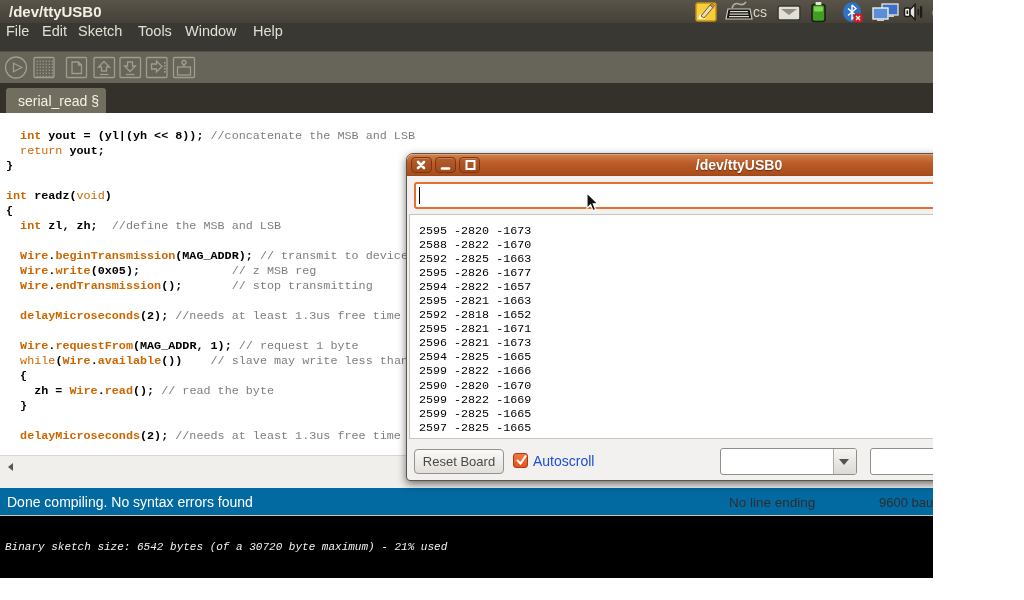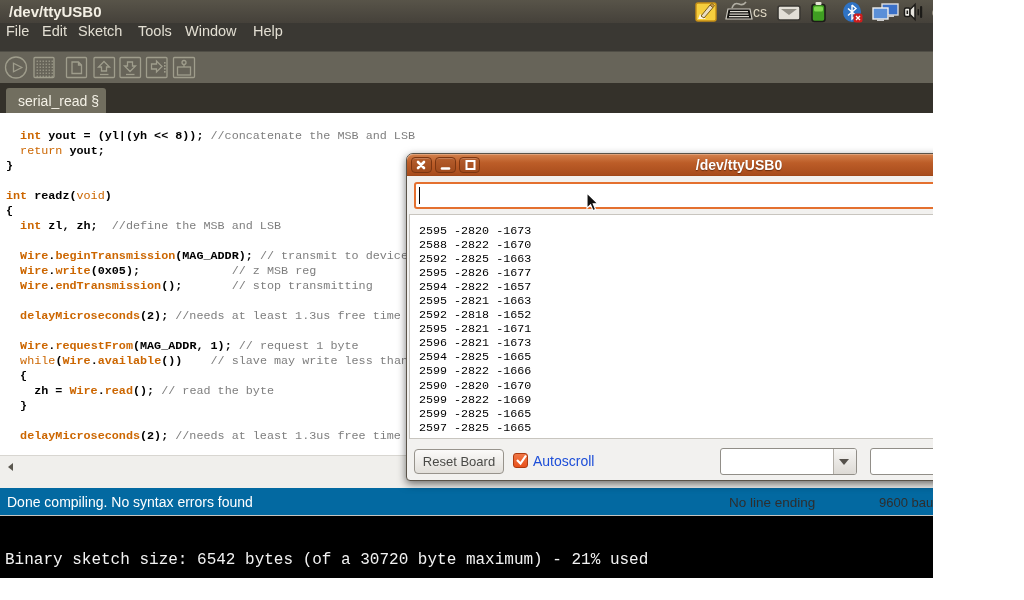--- a/index.html
+++ b/index.html
@@ -25,21 +25,21 @@
 .thumb{position:absolute;background:#fdfdfc;border:1px solid #aaa69f;border-radius:7px;box-sizing:border-box;}
 .grip{position:absolute;left:50%;top:50%;transform:translate(-50%,-50%);width:6px;height:8px;
  background:linear-gradient(#b5b1aa,#b5b1aa) 0 0/6px 1px no-repeat,linear-gradient(#b5b1aa,#b5b1aa) 0 3px/6px 1px no-repeat,linear-gradient(#b5b1aa,#b5b1aa) 0 6px/6px 1px no-repeat;}
 .sarr{position:absolute;width:0;height:0;}
 .up{border-left:4px solid transparent;border-right:4px solid transparent;border-bottom:5px solid #5a574f;}
 .down{border-left:4px solid transparent;border-right:4px solid transparent;border-top:5px solid #5a574f;}
 .left{border-top:4px solid transparent;border-bottom:4px solid transparent;border-right:5px solid #5a574f;}
 .orangebar{left:0;top:488px;width:1024px;height:28px;background:#0369a1;border-bottom:1px solid #c4c4c0;box-sizing:border-box;color:#fff;font-size:14px;line-height:29px;z-index:1;}
 .orangebar div{margin-left:7px;}
 .console{left:0;top:516px;width:1024px;height:62px;background:#000;color:#f2f2f2;z-index:1;}
-.console pre{margin:0;padding:35px 0 0 5px;font-family:"Liberation Mono",monospace;font-size:16px;}
+.console pre{margin:0;padding:25px 0 0 5px;font-family:"Liberation Mono",monospace;font-size:11px;font-style:italic;}
 .conscroll{left:1007px;top:519px;width:17px;height:59px;background:#f1f0ee;z-index:2;}
 .bottombar{left:0;top:578px;width:1024px;height:22px;background:#676459;border-top:1px solid #d8d5ca;box-sizing:border-box;color:#d9d6c6;font-size:13px;z-index:3;}
 
 .swin{left:406px;top:153px;width:592px;height:328px;background:#f2f1ef;border:1px solid #5a5349;border-radius:7px 7px 4px 4px;box-sizing:border-box;box-shadow:0 3px 9px rgba(0,0,0,0.55);z-index:10;}
 .stitle{left:0px;top:0px;width:590px;height:22px;border-radius:6px 6px 0 0;background:linear-gradient(#d4824d,#bc5d28 40%,#a84c1c 95%,#9a4517);box-shadow:inset 0 1px 0 rgba(255,255,255,0.25);}
 .stitletxt{left:74px;top:3px;width:516px;text-align:center;font-size:14px;font-weight:bold;color:#fff;text-shadow:0 1px 1px rgba(60,20,0,0.6);}
 .wbtn{top:3px;width:21px;height:16px;border-radius:4px;background:linear-gradient(#b55e2d,#a04a1c);border:1px solid #7c3611;box-sizing:border-box;box-shadow:inset 0 1px 0 rgba(255,255,255,0.2);}
 .sinput{left:7px;top:28px;width:525px;height:27px;background:#fff;border:2px solid #e4702f;border-radius:3px;box-sizing:border-box;}
 .sendbtn{left:541px;top:29px;width:43px;height:26px;background:linear-gradient(#fbfaf9,#e2dfda);border:1px solid #97938c;border-radius:4px;box-sizing:border-box;color:#4a4a47;font-size:13px;text-align:center;line-height:24px;}
 .slist{left:2px;top:60px;width:569px;height:225px;background:#fff;border:1px solid #c8c5bf;box-sizing:border-box;overflow:hidden;}

